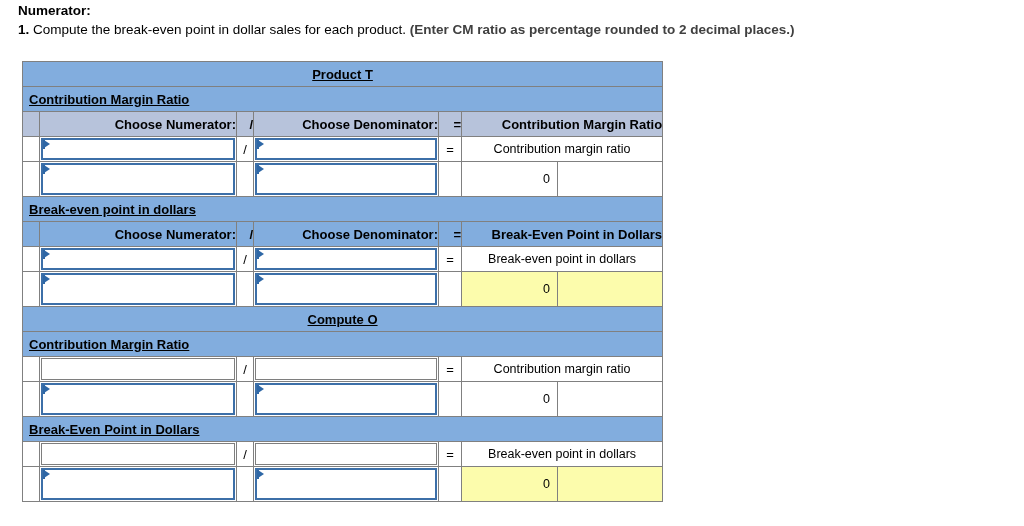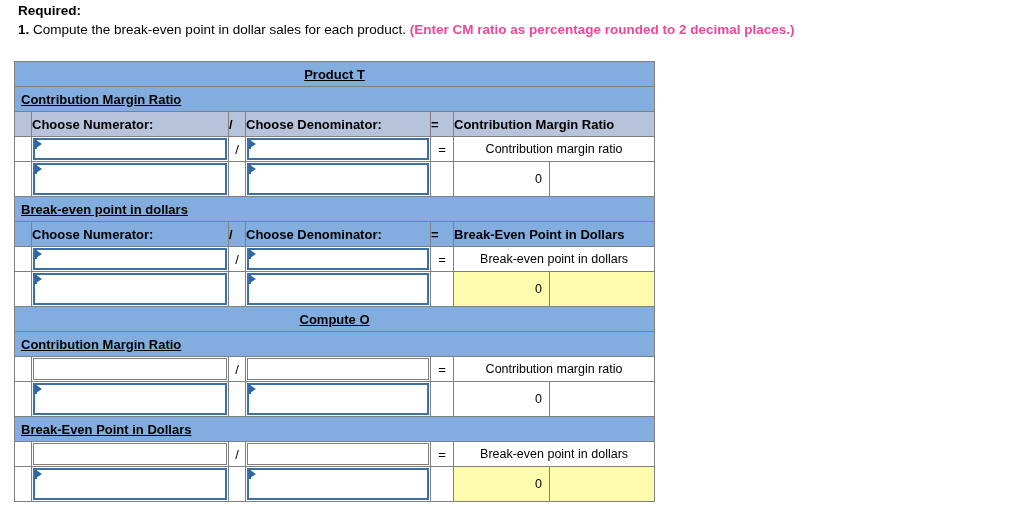--- a/index.html
+++ b/index.html
@@ -26,28 +26,28 @@
   }
   .req-line {
     font-size: 13.5px;
     line-height: 19px;
     margin-top: 1px;
   }
   .req-num {
     font-weight: bold;
   }
   .req-note {
-    color: #ec4899;
+    color: #404040;
     font-weight: bold;
   }
 
   
   #worksheet {
     position: absolute;
-    left: 14px;
+    left: 22px;
     top: 61px;
     width: 640px;
     border-collapse: collapse;
     table-layout: fixed;
     font-size: 12.5px;
   }
   #worksheet td {
     border: 1px solid #808080;
     padding: 0;
     height: 24px;
@@ -83,21 +83,21 @@
     text-align: left;
     font-weight: bold;
     font-size: 13px;
     padding-left: 6px !important;
     height: 25px;
   }
   .section-cell span {
     text-decoration: underline;
   }
   .colhead {
-    text-align: left;
+    text-align: right;
     font-weight: bold;
     font-size: 13px;
     height: 25px;
   }
 
   
   .entry {
     position: relative;
     background: #ffffff;
     padding: 0 !important;
@@ -171,21 +171,21 @@
   }
   .hl {
     background: #FCFCAC;
   }
   .tallrow td { height: 34px; }
 </style>
 </head>
 <body>
 
 <div id="prompt">
-  <div class="req-label">Required:</div>
+  <div class="req-label">Numerator:</div>
   <div class="req-line">
     <span class="req-num">1.</span>
     <span>Compute the break-even point in dollar sales for each product.</span>
     <span class="req-note">(Enter CM ratio as percentage rounded to 2 decimal places.)</span>
   </div>
 </div>
 
 <table id="worksheet">
   <colgroup>
     <col class="c-gap">

